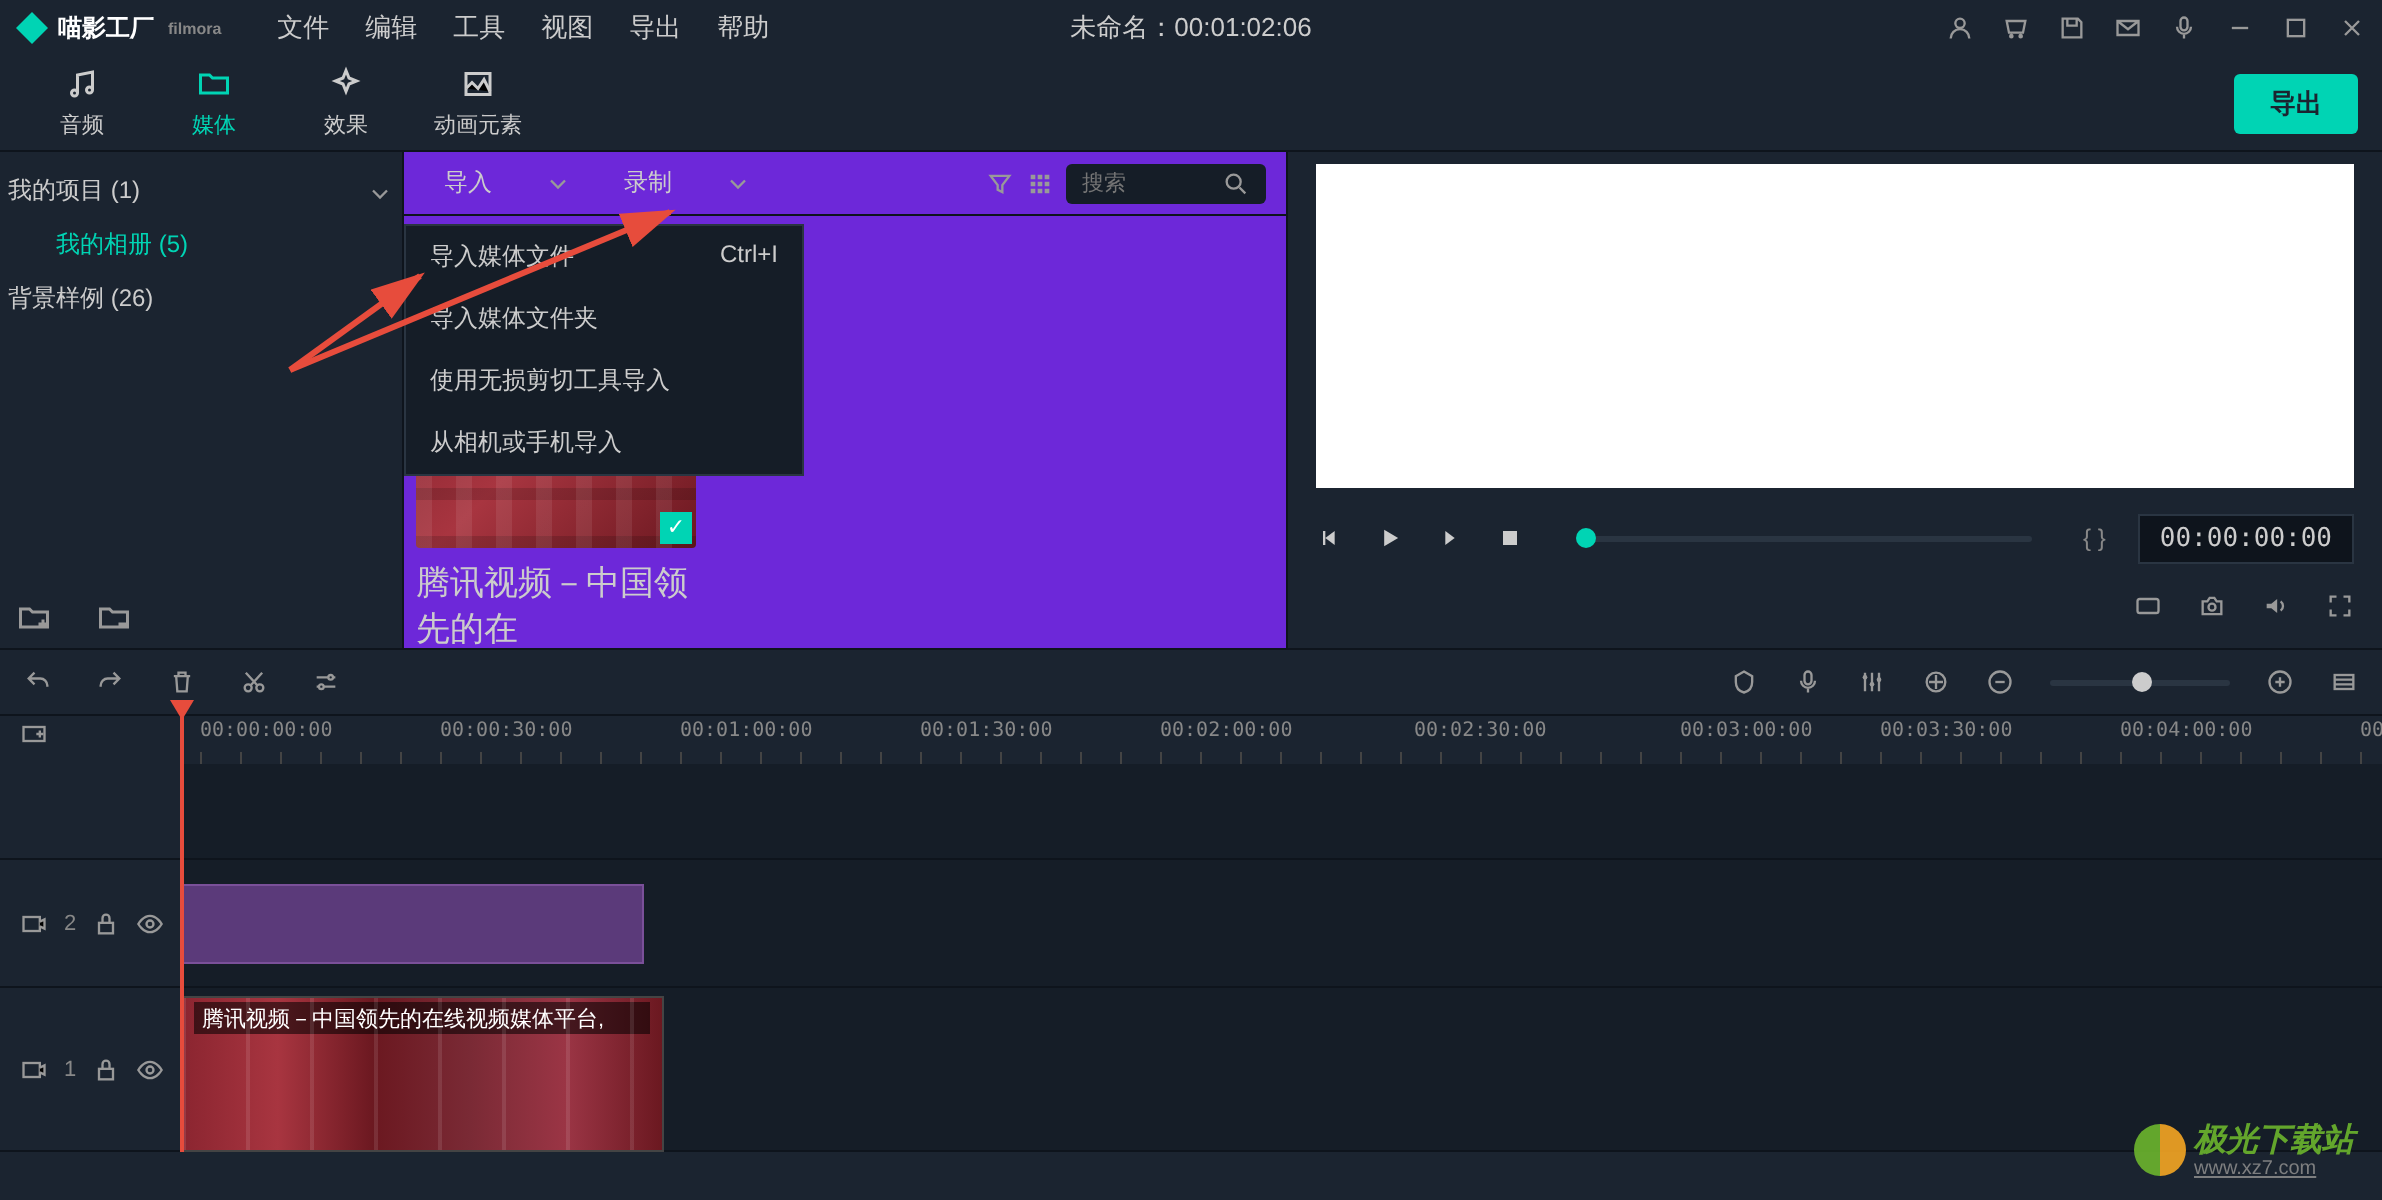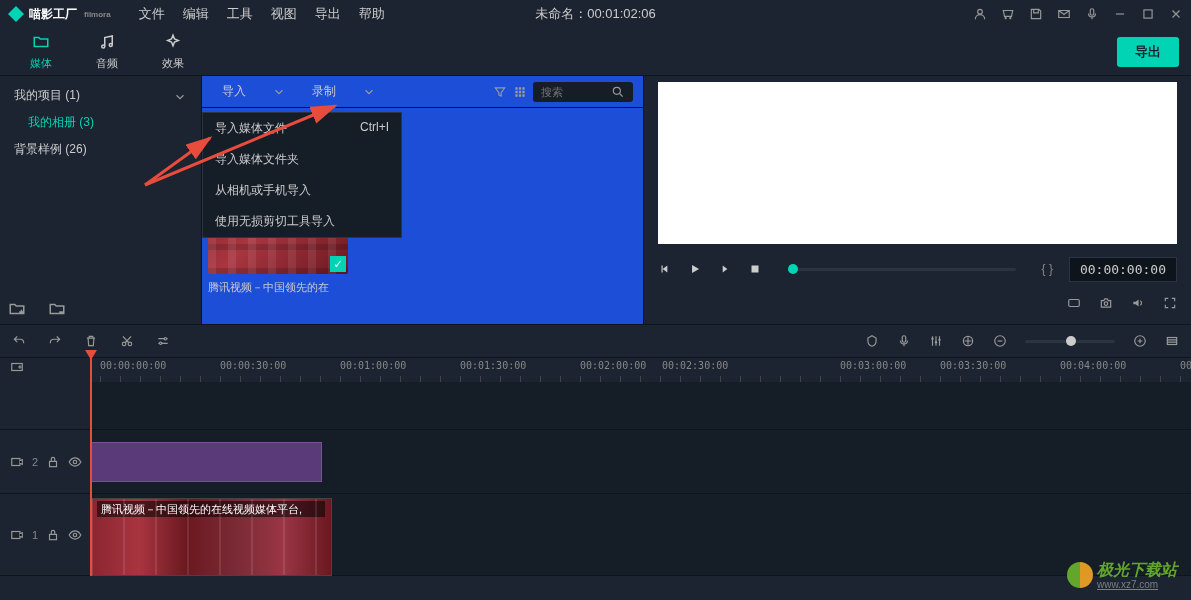--- a/index.html
+++ b/index.html
@@ -20,41 +20,41 @@
 .top-tabs { height: 48px; background: #1b2430; display: flex; align-items: center; padding: 0 8px; border-bottom: 1px solid #0e141c; }
 .tab { width: 66px; text-align: center; cursor: pointer; padding: 4px 0; }
 .tab.active .tab-icon, .tab.active .tab-label { color: #00d4b4; }
 .tab-icon { color: #ccc; display: block; margin: 0 auto 2px; height: 18px; }
 .tab-label { font-size: 11px; color: #ccc; }
 .export-btn { margin-left: auto; background: #00d4b4; color: #1b2430; padding: 6px 18px; border-radius: 3px; font-size: 13px; cursor: pointer; font-weight: bold; margin-right: 4px; }
 
 
 .main { display: flex; height: 248px; }
 .sidebar { width: 202px; background: #1b2430; border-right: 1px solid #0e141c; font-size: 12px; padding-top: 6px; position: relative; }
-.side-item { padding: 5px 14px; color: #ccc; cursor: pointer; display: flex; justify-content: space-between; align-items: flex-end; }
+.side-item { padding: 5px 4px; color: #ccc; cursor: pointer; display: flex; justify-content: space-between; align-items: flex-end; }
 .side-item.sub { padding-left: 28px; color: #00d4b4; }
 .side-bottom { position: absolute; bottom: 6px; left: 8px; display: flex; gap: 22px; }
 .side-bottom .ticon { width: 18px; height: 18px; }
 
-.media-panel { flex: 0 0 442px; background: #1d4ed8; border-right: 1px solid #0e141c; position: relative; }
+.media-panel { flex: 0 0 442px; background: #6d28d9; border-right: 1px solid #0e141c; position: relative; }
 .media-toolbar { height: 32px; display: flex; align-items: center; padding: 0 10px; gap: 6px; font-size: 12px; border-bottom: 1px solid #0e141c; }
 .tb-group { display: flex; align-items: center; gap: 26px; cursor: pointer; padding: 0 10px; }
 .tb-sep { flex: 1; }
 .tb-icon { cursor: pointer; color: #999; }
 .search-box { background: #151d27; border-radius: 3px; padding: 3px 8px; display: flex; align-items: center; width: 100px; }
 .search-box input { background: transparent; border: none; outline: none; color: #ccc; font-size: 11px; width: 70px; }
 
 .dropdown { position: absolute; top: 36px; left: 0; width: 200px; background: #151d27; border: 1px solid #2a3542; z-index: 10; }
 .dd-item { padding: 7px 12px; font-size: 12px; color: #ccc; display: flex; justify-content: space-between; cursor: pointer; }
 
 .thumb { position: absolute; top: 120px; left: 6px; width: 140px; }
 .thumb-img { width: 140px; height: 78px; background: linear-gradient(135deg, #8b2530, #a83540 40%, #6b1820); position: relative; border-radius: 2px; overflow: hidden; }
 .thumb-img::before { content: ""; position: absolute; inset: 0; background: repeating-linear-gradient(90deg, rgba(255,255,255,0.08) 0 8px, transparent 8px 20px), repeating-linear-gradient(0deg, rgba(0,0,0,0.15) 0 6px, transparent 6px 24px); }
 .thumb-check { position: absolute; right: 2px; bottom: 2px; width: 16px; height: 16px; background: #00d4b4; color: #fff; font-size: 11px; text-align: center; line-height: 16px; }
-.thumb-label { font-size: 11px; color: #ccc; margin-top: 6px; }
+.thumb-label { font-size: 17px; color: #ccc; margin-top: 6px; }
 
 .preview { flex: 1; background: #1b2430; display: flex; flex-direction: column; padding: 0 14px 8px; }
 .preview-canvas { background: #fff; flex: 1; margin-top: 6px; }
 .preview-controls { height: 30px; display: flex; align-items: center; gap: 16px; margin-top: 10px; }
 .play-icons { display: flex; gap: 16px; align-items: center; }
 .play-icons .ticon { color: #ccc; cursor: pointer; }
 .seekbar { flex: 1; height: 3px; background: #2a3542; border-radius: 2px; position: relative; margin: 0 10px; }
 .seekbar-dot { position: absolute; left: 0; top: -4px; width: 10px; height: 10px; background: #00d4b4; border-radius: 50%; }
 .braces { color: #888; font-size: 12px; }
 .timecode-box { background: #0e141c; padding: 4px 10px; font-size: 13px; color: #ccc; border: 1px solid #2a3542; font-family: monospace; }
@@ -134,51 +134,58 @@
     <svg class="ticon" viewBox="0 0 24 24">
         <rect x="5" y="5" width="14" height="14" fill="none" stroke="currentColor" stroke-width="2"></rect>
       </svg>
     <svg class="ticon" viewBox="0 0 24 24">
         <path stroke="currentColor" stroke-width="2" d="M6 6l12 12M18 6L6 18"></path>
       </svg>
   </div>
 </div>
 
 <div class="top-tabs">
+  <div class="tab">
+    <svg class="tab-icon" viewBox="0 0 24 24" width="20">
+        <path fill="none" stroke="currentColor" stroke-width="2" d="M9 18V6l10-2v12M9 18a2 2 0 11-4 0 2 2 0 014 0zm10-2a2 2 0 11-4 0 2 2 0 014 0z"></path>
+      </svg>
+    <span class="tab-label">音频</span>
+  </div>
   <div class="tab active">
     <svg class="tab-icon" viewBox="0 0 24 24" width="20">
         <path fill="none" stroke="currentColor" stroke-width="2" d="M3 6h6l2 2h10v10H3z"></path>
       </svg>
     <span class="tab-label">媒体</span>
   </div>
   <div class="tab">
     <svg class="tab-icon" viewBox="0 0 24 24" width="20">
-        <path fill="none" stroke="currentColor" stroke-width="2" d="M9 18V6l10-2v12M9 18a2 2 0 11-4 0 2 2 0 014 0zm10-2a2 2 0 11-4 0 2 2 0 014 0z"></path>
-      </svg>
-    <span class="tab-label">音频</span>
+        <path fill="none" stroke="currentColor" stroke-width="2" d="M12 3l2 5 5 2-5 2-2 5-2-5-5-2 5-2z"></path>
+      </svg>
+    <span class="tab-label">效果</span>
   </div>
   <div class="tab">
     <svg class="tab-icon" viewBox="0 0 24 24" width="20">
-        <path fill="none" stroke="currentColor" stroke-width="2" d="M12 3l2 5 5 2-5 2-2 5-2-5-5-2 5-2z"></path>
-      </svg>
-    <span class="tab-label">效果</span>
+        <rect x="4" y="5" width="16" height="14" fill="none" stroke="currentColor" stroke-width="2"></rect>
+        <path stroke="currentColor" stroke-width="2" d="M4 15l4-4 4 4 4-6 4 8"></path>
+      </svg>
+    <span class="tab-label">动画元素</span>
   </div>
   <div class="export-btn">导出</div>
 </div>
 
 <div class="main">
   <div class="sidebar">
     <div class="side-item">
       <span>我的项目 (1)</span>
       <svg class="ticon" viewBox="0 0 24 24" width="12">
           <path stroke="currentColor" stroke-width="2" fill="none" d="M6 9l6 6 6-6"></path>
         </svg>
     </div>
     <div class="side-item sub">
-        <span>我的相册 (3)</span>
+        <span>我的相册 (5)</span>
       </div>
     <div class="side-item">
         <span>背景样例 (26)</span>
       </div>
     <div class="side-bottom">
       <svg class="ticon" viewBox="0 0 24 24">
           <path fill="none" stroke="currentColor" stroke-width="2" d="M3 6h6l2 2h10v10H3z M18 13v6m-3-3h6"></path>
         </svg>
       <svg class="ticon" viewBox="0 0 24 24">
           <path fill="none" stroke="currentColor" stroke-width="2" d="M3 6h6l2 2h10v10H3z M15 16h6"></path>
@@ -218,24 +225,24 @@
 
     <div class="dropdown">
       <div class="dd-item">
           <span>导入媒体文件</span>
           <span>Ctrl+I</span>
         </div>
       <div class="dd-item">
           <span>导入媒体文件夹</span>
         </div>
       <div class="dd-item">
-          <span>从相机或手机导入</span>
+          <span>使用无损剪切工具导入</span>
         </div>
       <div class="dd-item">
-          <span>使用无损剪切工具导入</span>
+          <span>从相机或手机导入</span>
         </div>
     </div>
 
     <div class="thumb">
       <div class="thumb-img">
         <span class="thumb-check">✓</span>
       </div>
       <div class="thumb-label">腾讯视频－中国领先的在</div>
     </div>
   </div>
@@ -370,21 +377,21 @@
     <span class="ruler-tick" style="left: 520px;"></span>
     <span class="ruler-tick" style="left: 540px;"></span>
     <span class="ruler-tick" style="left: 560px;"></span>
     <span class="ruler-mark" style="left: 580px;">00:02:00:00</span>
     <span class="ruler-tick" style="left: 580px;"></span>
     <span class="ruler-tick" style="left: 600px;"></span>
     <span class="ruler-tick" style="left: 620px;"></span>
     <span class="ruler-tick" style="left: 640px;"></span>
     <span class="ruler-tick" style="left: 660px;"></span>
     <span class="ruler-tick" style="left: 680px;"></span>
-    <span class="ruler-mark" style="left: 662px;">00:02:30:00</span>
+    <span class="ruler-mark" style="left: 707px;">00:02:30:00</span>
     <span class="ruler-tick" style="left: 700px;"></span>
     <span class="ruler-tick" style="left: 720px;"></span>
     <span class="ruler-tick" style="left: 740px;"></span>
     <span class="ruler-tick" style="left: 760px;"></span>
     <span class="ruler-tick" style="left: 780px;"></span>
     <span class="ruler-tick" style="left: 800px;"></span>
     <span class="ruler-mark" style="left: 840px;">00:03:00:00</span>
     <span class="ruler-tick" style="left: 820px;"></span>
     <span class="ruler-tick" style="left: 840px;"></span>
     <span class="ruler-tick" style="left: 860px;"></span>

